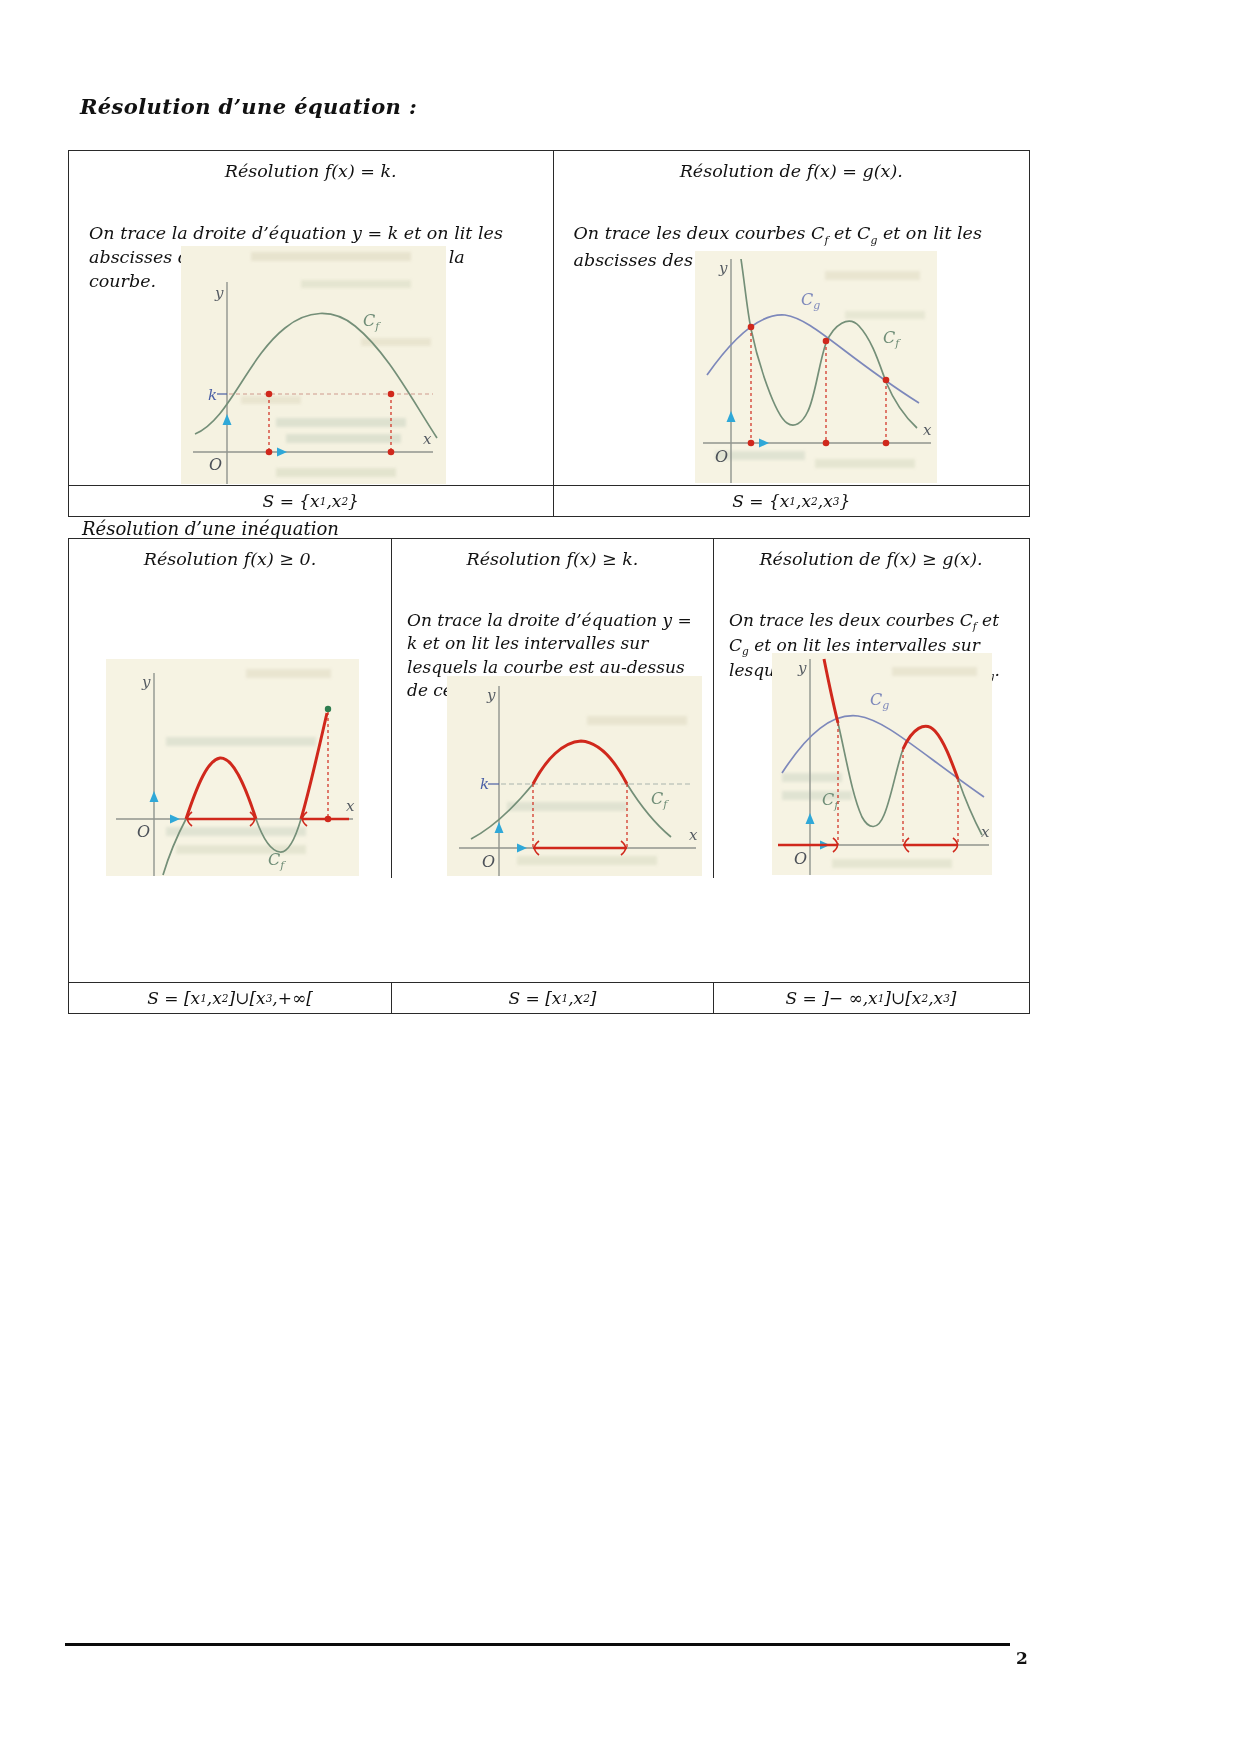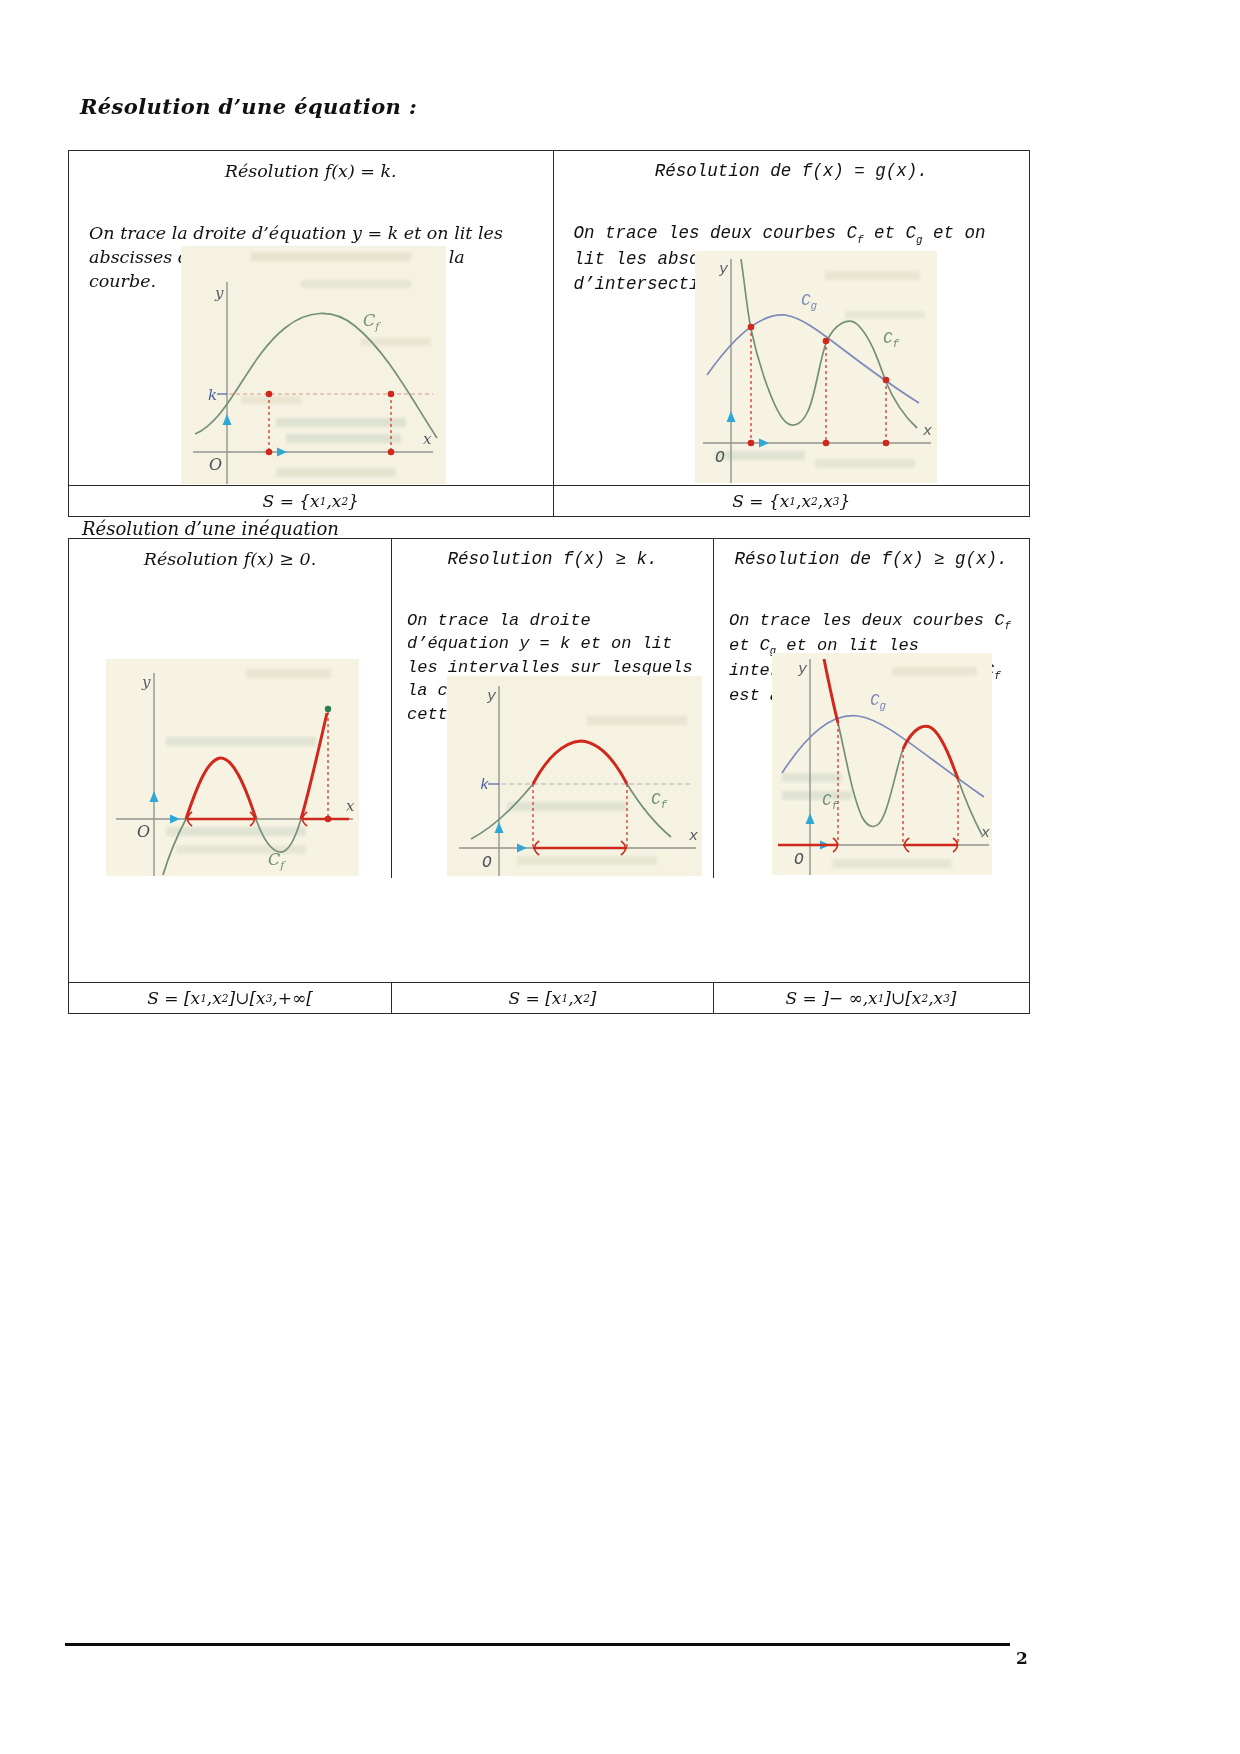--- a/index.html
+++ b/index.html
@@ -11,21 +11,21 @@
     font-size:21px; font-weight:bold; font-style:italic; letter-spacing:.4px;text-align:center;
   }
   .section-heading {
     position:absolute; left:82px; top:518px;
     font-size:18px; font-style:italic;
   }
 
   .tbl { position:absolute; border:1.4px solid #2a2a2a; display:flex; flex-direction:column; background:#fff; }
   .tbl-row { display:flex; flex:1 1 auto; }
   .tbl-cell { position:relative; }
-  .tbl-cell + .tbl-cell { border-left:1.2px solid #2a2a2a;font-family:Liberation Mono, monospace; }
+  .tbl-cell + .tbl-cell { border-left:1.2px solid #2a2a2a; }
   .sol-row { display:flex; border-top:1.2px solid #2a2a2a; }
   .sol-cell { display:flex; align-items:center; justify-content:center; font-size:17px; font-style:italic; }
   .sol-cell + .sol-cell { border-left:1.2px solid #2a2a2a; }
 
   #equation-table { left:68px; top:150px; width:962px; height:367px; }
   #equation-table .tbl-cell { height:334px; }
   #equation-table .c0 { width:484px; }
   #equation-table .c1 { width:477px; }
   #equation-table .sol-row { height:33px; }
   #equation-table .s0 { width:484px; }

